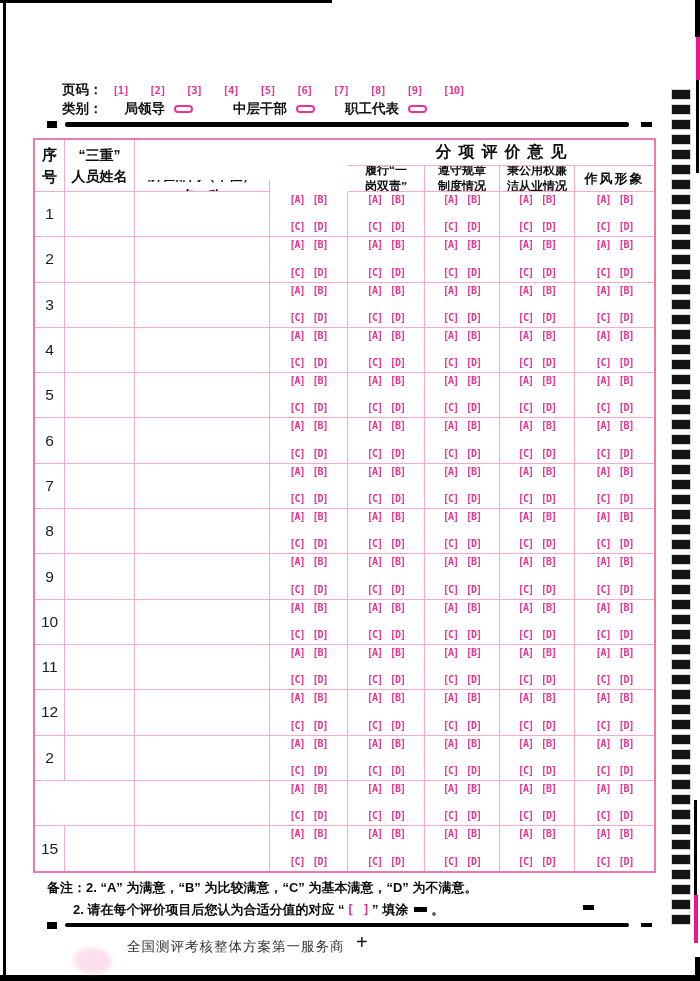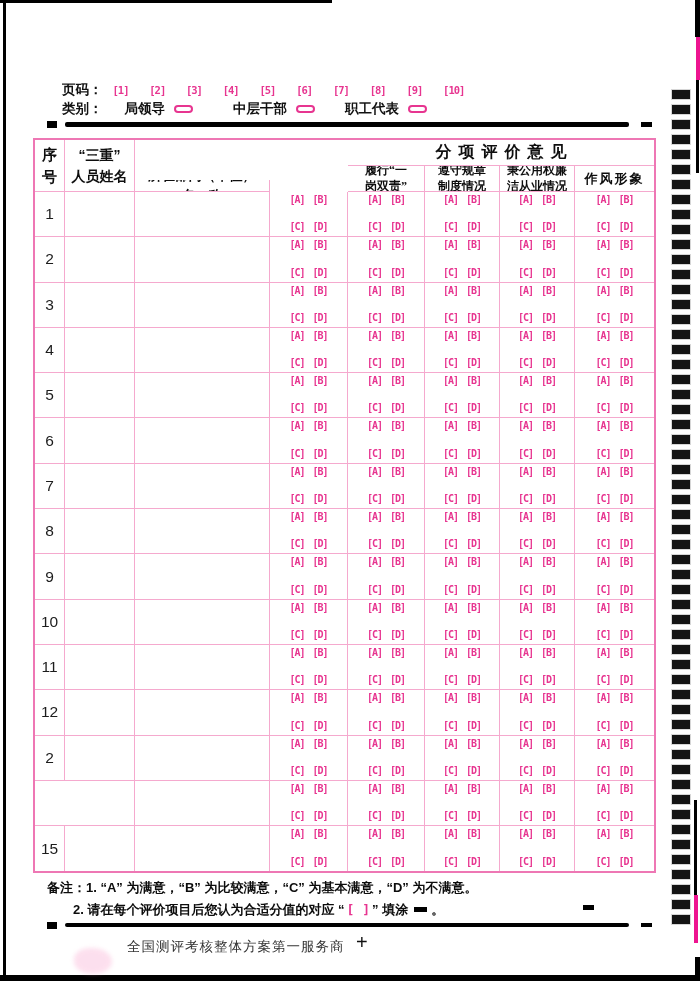--- a/index.html
+++ b/index.html
@@ -983,21 +983,21 @@
           <span class="opt">[B]</span>
         </div>
         <div class="opts">
           <span class="opt">[C]</span>
           <span class="opt">[D]</span>
         </div>
       </div>
     </div>
 
   <div class="note note1">
-    <span>备注：</span><span>1. “A” 为满意，“B” 为比较满意，“C” 为基本满意，“D” 为不满意。</span>
+    <span>备注：</span><span>2. “A” 为满意，“B” 为比较满意，“C” 为基本满意，“D” 为不满意。</span>
   </div>
   <div class="note note2">
     <span>2. 请在每个评价项目后您认为合适分值的对应 “</span><span class="note-bracket">[ ]</span><span>” 填涂</span><span class="fill-example"></span><span>。</span>
   </div>
   <div class="dash-right"></div>
 
   <div class="hr-sq" style="left:47px;top:922px;"></div>
   <div class="hr-line" style="left:65px;top:923px;height:4px;"></div>
   <div class="hr-dash" style="left:641px;top:923px;height:4px;"></div>
 

